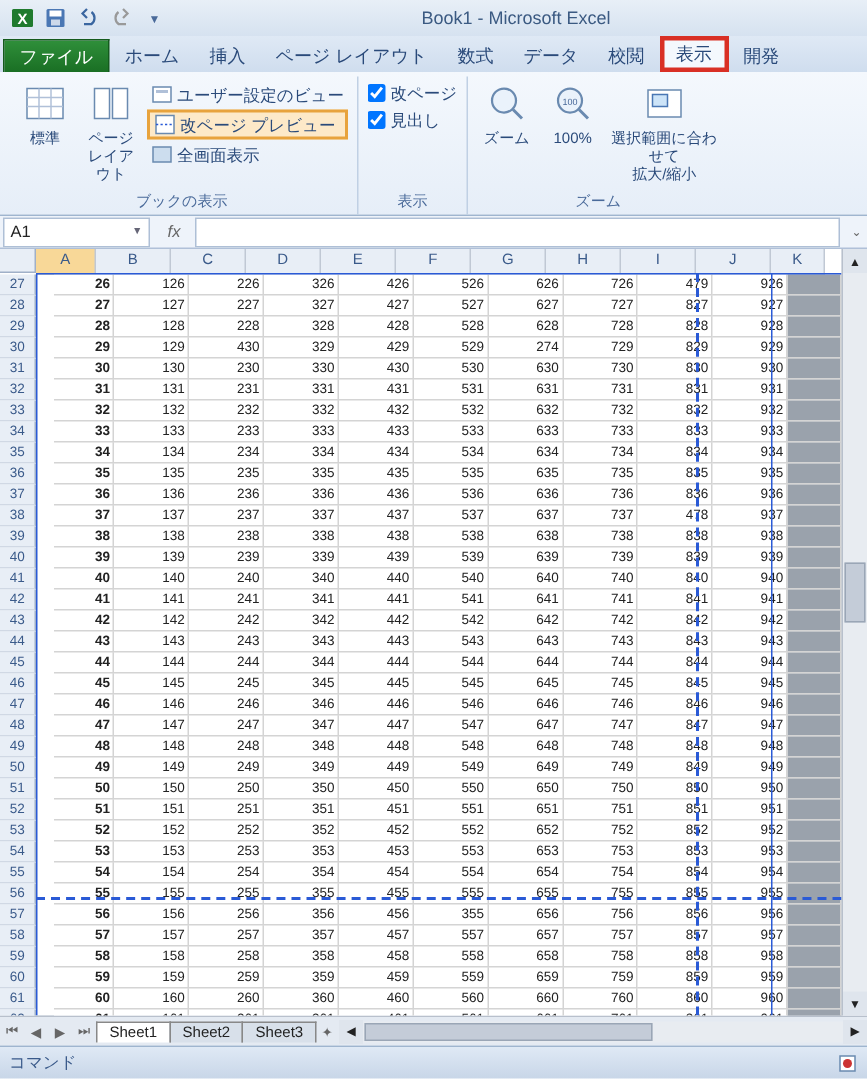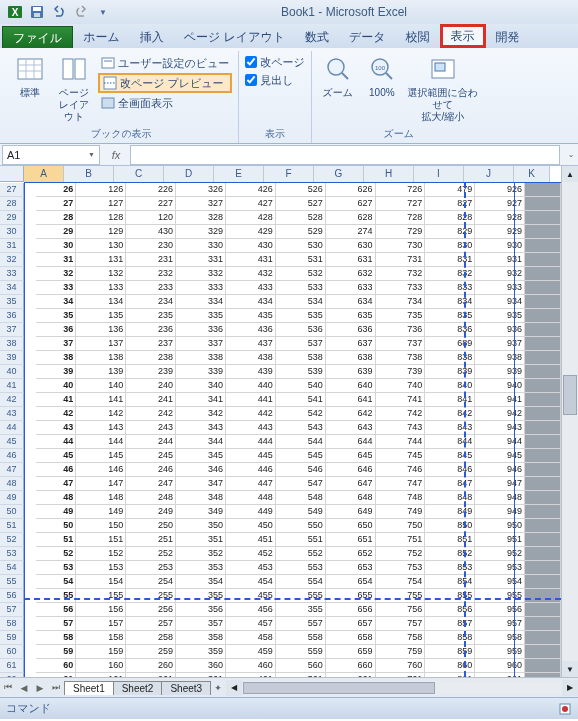--- a/index.html
+++ b/index.html
@@ -310,21 +310,21 @@
               <td class="" style="width:50px">527</td>
               <td class="" style="width:50px">627</td>
               <td class="" style="width:50px">727</td>
               <td class="" style="width:50px">827</td>
               <td class="" style="width:50px">927</td>
               <td class="grayout" style="width:36px"></td>
             </tr>
             <tr>
               <td class=" bold" style="width:40px">28</td>
               <td class="" style="width:50px">128</td>
-              <td class="" style="width:50px">120</td>
+              <td class="" style="width:50px">228</td>
               <td class="" style="width:50px">328</td>
               <td class="" style="width:50px">428</td>
               <td class="" style="width:50px">528</td>
               <td class="" style="width:50px">628</td>
               <td class="" style="width:50px">728</td>
               <td class="" style="width:50px">828</td>
               <td class="" style="width:50px">928</td>
               <td class="grayout" style="width:36px"></td>
             </tr>
             <tr>
@@ -433,21 +433,21 @@
             </tr>
             <tr>
               <td class=" bold" style="width:40px">37</td>
               <td class="" style="width:50px">137</td>
               <td class="" style="width:50px">237</td>
               <td class="" style="width:50px">337</td>
               <td class="" style="width:50px">437</td>
               <td class="" style="width:50px">537</td>
               <td class="" style="width:50px">637</td>
               <td class="" style="width:50px">737</td>
-              <td class="" style="width:50px">689</td>
+              <td class="" style="width:50px">478</td>
               <td class="" style="width:50px">937</td>
               <td class="grayout" style="width:36px"></td>
             </tr>
             <tr>
               <td class=" bold" style="width:40px">38</td>
               <td class="" style="width:50px">138</td>
               <td class="" style="width:50px">238</td>
               <td class="" style="width:50px">338</td>
               <td class="" style="width:50px">438</td>
               <td class="" style="width:50px">538</td>

